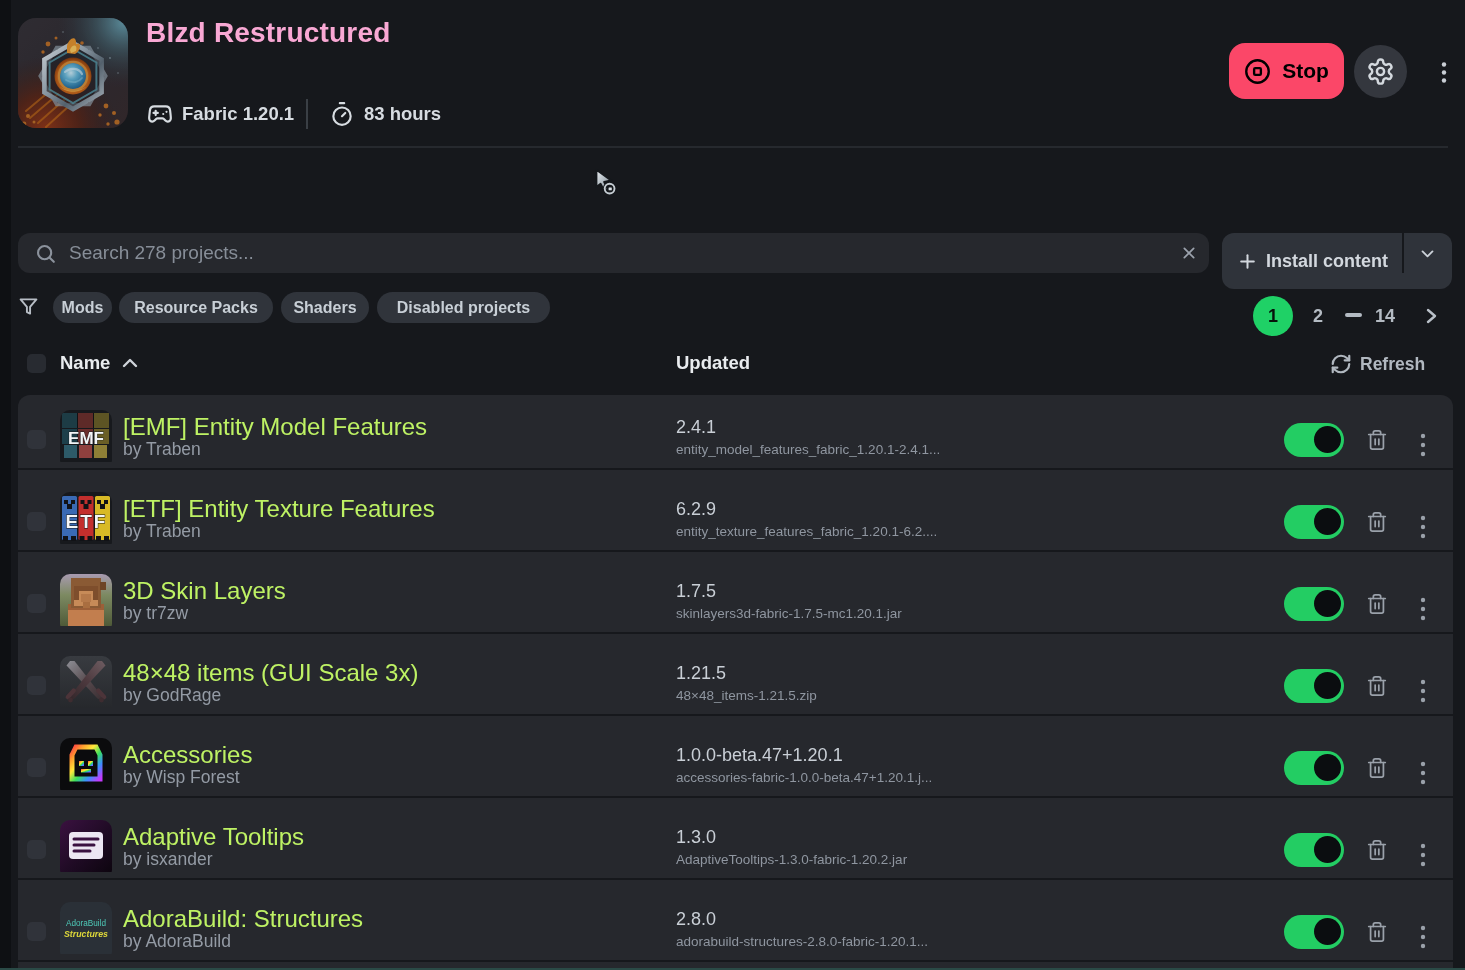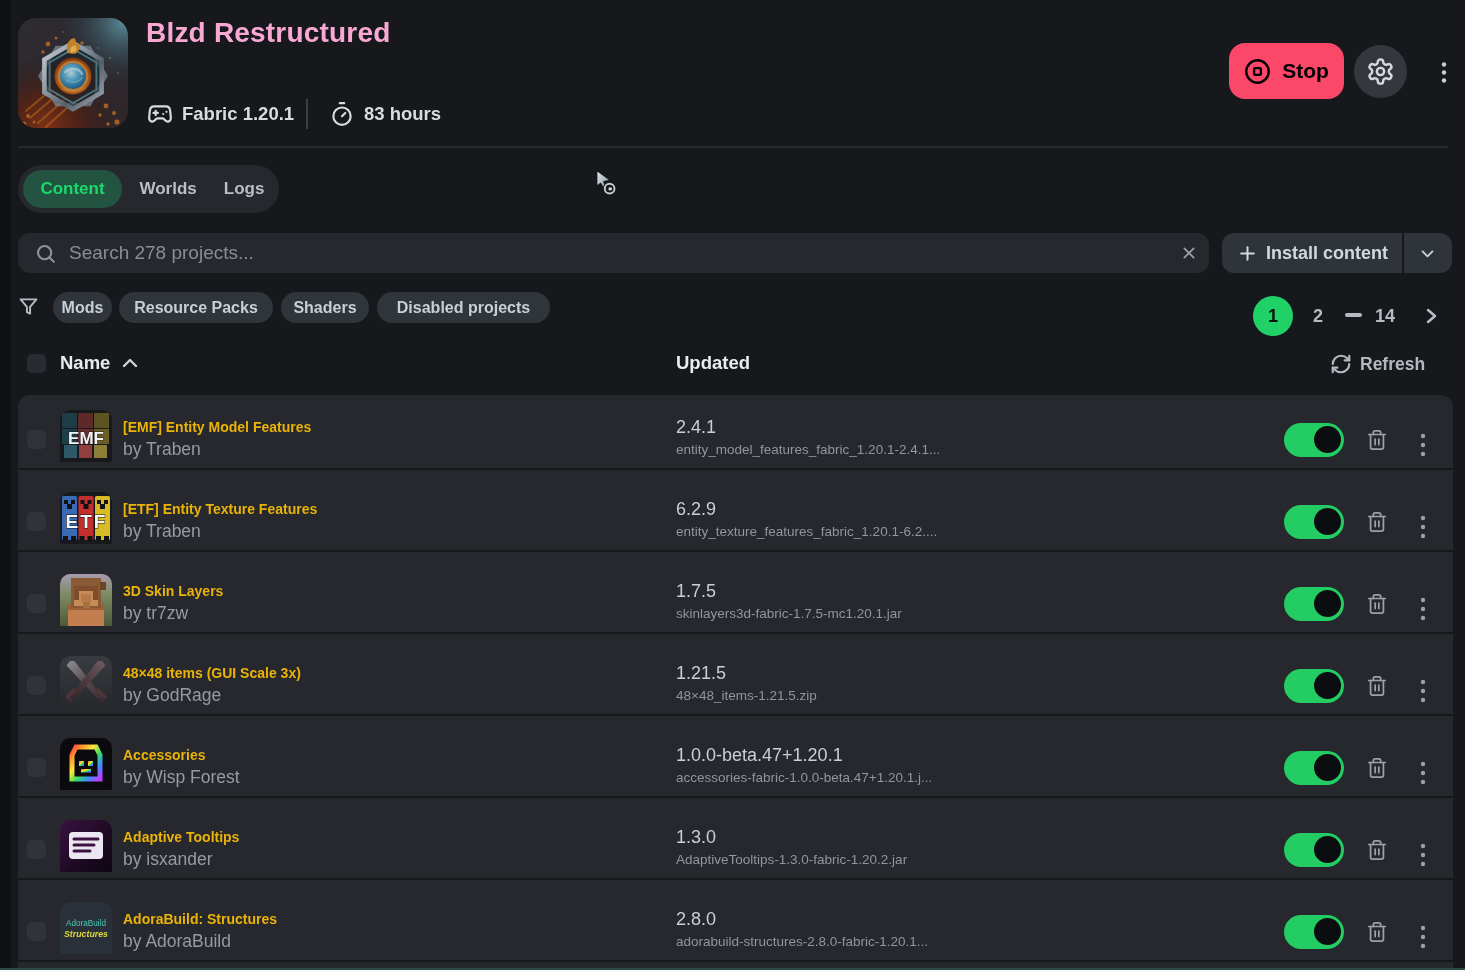--- a/index.html
+++ b/index.html
@@ -17,39 +17,39 @@
 .gearbtn { left:1354px; top:45px; width:53px; height:53px; border-radius:50%; background:#34373e; display:flex; align-items:center; justify-content:center; }
 .hdivider { left:18px; top:146px; width:1430px; height:1.5px; background:#26292e; }
 
 .tabbar { left:18px; top:165px; width:261px; height:48px; border-radius:24px; background:#26282d; display:flex; align-items:center; padding:5px; gap:0; }
 .tab { height:38px; border-radius:19px; display:flex; align-items:center; justify-content:center; font-size:17px; font-weight:bold; color:#b9bfc7; }
 .tab.active { background:#235441; color:#1bd96a; width:101px; }
 
 .search { left:18px; top:233px; width:1191px; height:40px; border-radius:12px; background:#26282d; display:flex; align-items:center; }
 .search .ph { color:#878e98; font-size:19px; margin-left:13px; }
 .clearx { left:1176px; top:240px; width:26px; height:26px; display:flex; align-items:center; justify-content:center; }
-.installbtn { left:1222px; top:233px; width:230px; height:40px; border-radius:12px; background:#2f333a; display:flex; align-items:center; }
+.installbtn { left:1222px; top:233px; width:230px; height:56px; border-radius:12px; background:#2f333a; display:flex; align-items:center; }
 
 .pill { top:292px; height:31px; border-radius:16px; background:#30343b; color:#c8cfd6; font-size:16px; font-weight:bold; display:flex; align-items:center; justify-content:center; }
 
 .pgnum { top:296px; width:40px; height:40px; display:flex; align-items:center; justify-content:center; font-size:18px; font-weight:bold; color:#b4bbc3; }
 .pg1 { border-radius:50%; background:#1fd166; color:#07130b; }
 
 .refresh { left:1330px; top:352px; height:23px; display:flex; align-items:flex-end; gap:8px; color:#b1b8c0; font-size:17.5px; font-weight:bold; }
 .checkbox { width:19px; height:19px; border-radius:5px; background:#2e3138; }
 .thname { left:60px; top:352px; font-size:18.5px; font-weight:bold; color:#e9ecef; }
 .thupd { left:676px; top:352px; font-size:18.5px; font-weight:bold; color:#e9ecef; }
 
 .rowswrap { left:18px; top:395px; width:1435px; height:575px; border-radius:12px 12px 0 0; background:#26282d; overflow:hidden; }
 .row { position:absolute; left:0; width:100%; height:82px; }
 .row .sep { position:absolute; left:0; bottom:0; width:100%; height:2px; background:#16181c; }
 .row .cb { position:absolute; left:9px; top:42px; }
 .row .cb .checkbox { background:#30333a; }
 .row .micon { position:absolute; left:42px; top:22px; width:52px; height:60px; border-radius:10px; overflow:hidden; }
-.row .nm { position:absolute; left:105px; top:29px; height:20px; line-height:20px; font-size:14px; font-weight:bold; color:#eab308; }
+.row .nm { position:absolute; left:105px; top:29px; height:20px; line-height:20px; font-size:24px; font-weight:normal; color:#bef264; }
 .row .by { position:absolute; left:105px; top:51px; height:20px; line-height:20px; font-size:17.5px; color:#949ba5; }
 .row .ver { position:absolute; left:658px; top:29px; height:20px; line-height:20px; font-size:18px; color:#c9cfd6; }
 .row .fn { position:absolute; left:658px; top:53px; height:17px; line-height:17px; font-size:13.5px; color:#8f96a0; }
 .row .tog { position:absolute; left:1266px; top:34.5px; width:60px; height:34px; border-radius:17px; background:#23cd63; }
 .row .tog .knob { position:absolute; right:3.5px; top:3.5px; width:27px; height:27px; border-radius:50%; background:#0b0d10; }
 .row .trash { position:absolute; left:1348px; top:40px; }
 .row .kebab { position:absolute; left:1398px; top:41px; }
 .tealline { left:0; top:968px; width:1465px; height:2px; background:#2a4a46; }
 </style>
 </head>
@@ -177,25 +177,20 @@
 </div>
 
 <svg class="abs" style="left:1437px; top:58px;" width="14" height="30" viewBox="0 0 14 30">
 <circle cx="7" cy="6.5" r="2.2" fill="#c9ced5"></circle>
       <circle cx="7" cy="14.5" r="2.2" fill="#c9ced5"></circle>
       <circle cx="7" cy="22.5" r="2.2" fill="#c9ced5"></circle>
 </svg>
 
 <div class="abs hdivider"></div>
 
-<div class="abs tabbar">
-<div class="tab active">Content</div>
-<div class="tab" style="width:94px;">Worlds</div>
-<div class="tab" style="width:61px;">Logs</div>
-</div>
 
 <svg class="abs" style="left:595px; top:169px;" width="23" height="27" viewBox="0 0 23 27">
 <defs>
         <linearGradient id="curg" x1="0" y1="0" x2="1" y2="1">
           <stop offset="0%" stop-color="#eef1f4"></stop>
           <stop offset="45%" stop-color="#b5bec5"></stop>
           <stop offset="100%" stop-color="#707a82"></stop>
         </linearGradient>
       </defs>
 <path d="M1.4,0.8 L16.2,11.4 L9.2,12.9 L13.2,20.2 L9.4,22.1 L5.6,14.9 L1.4,18 Z" fill="url(#curg)" stroke="#15181c" stroke-width="2" stroke-linejoin="round"></path>

